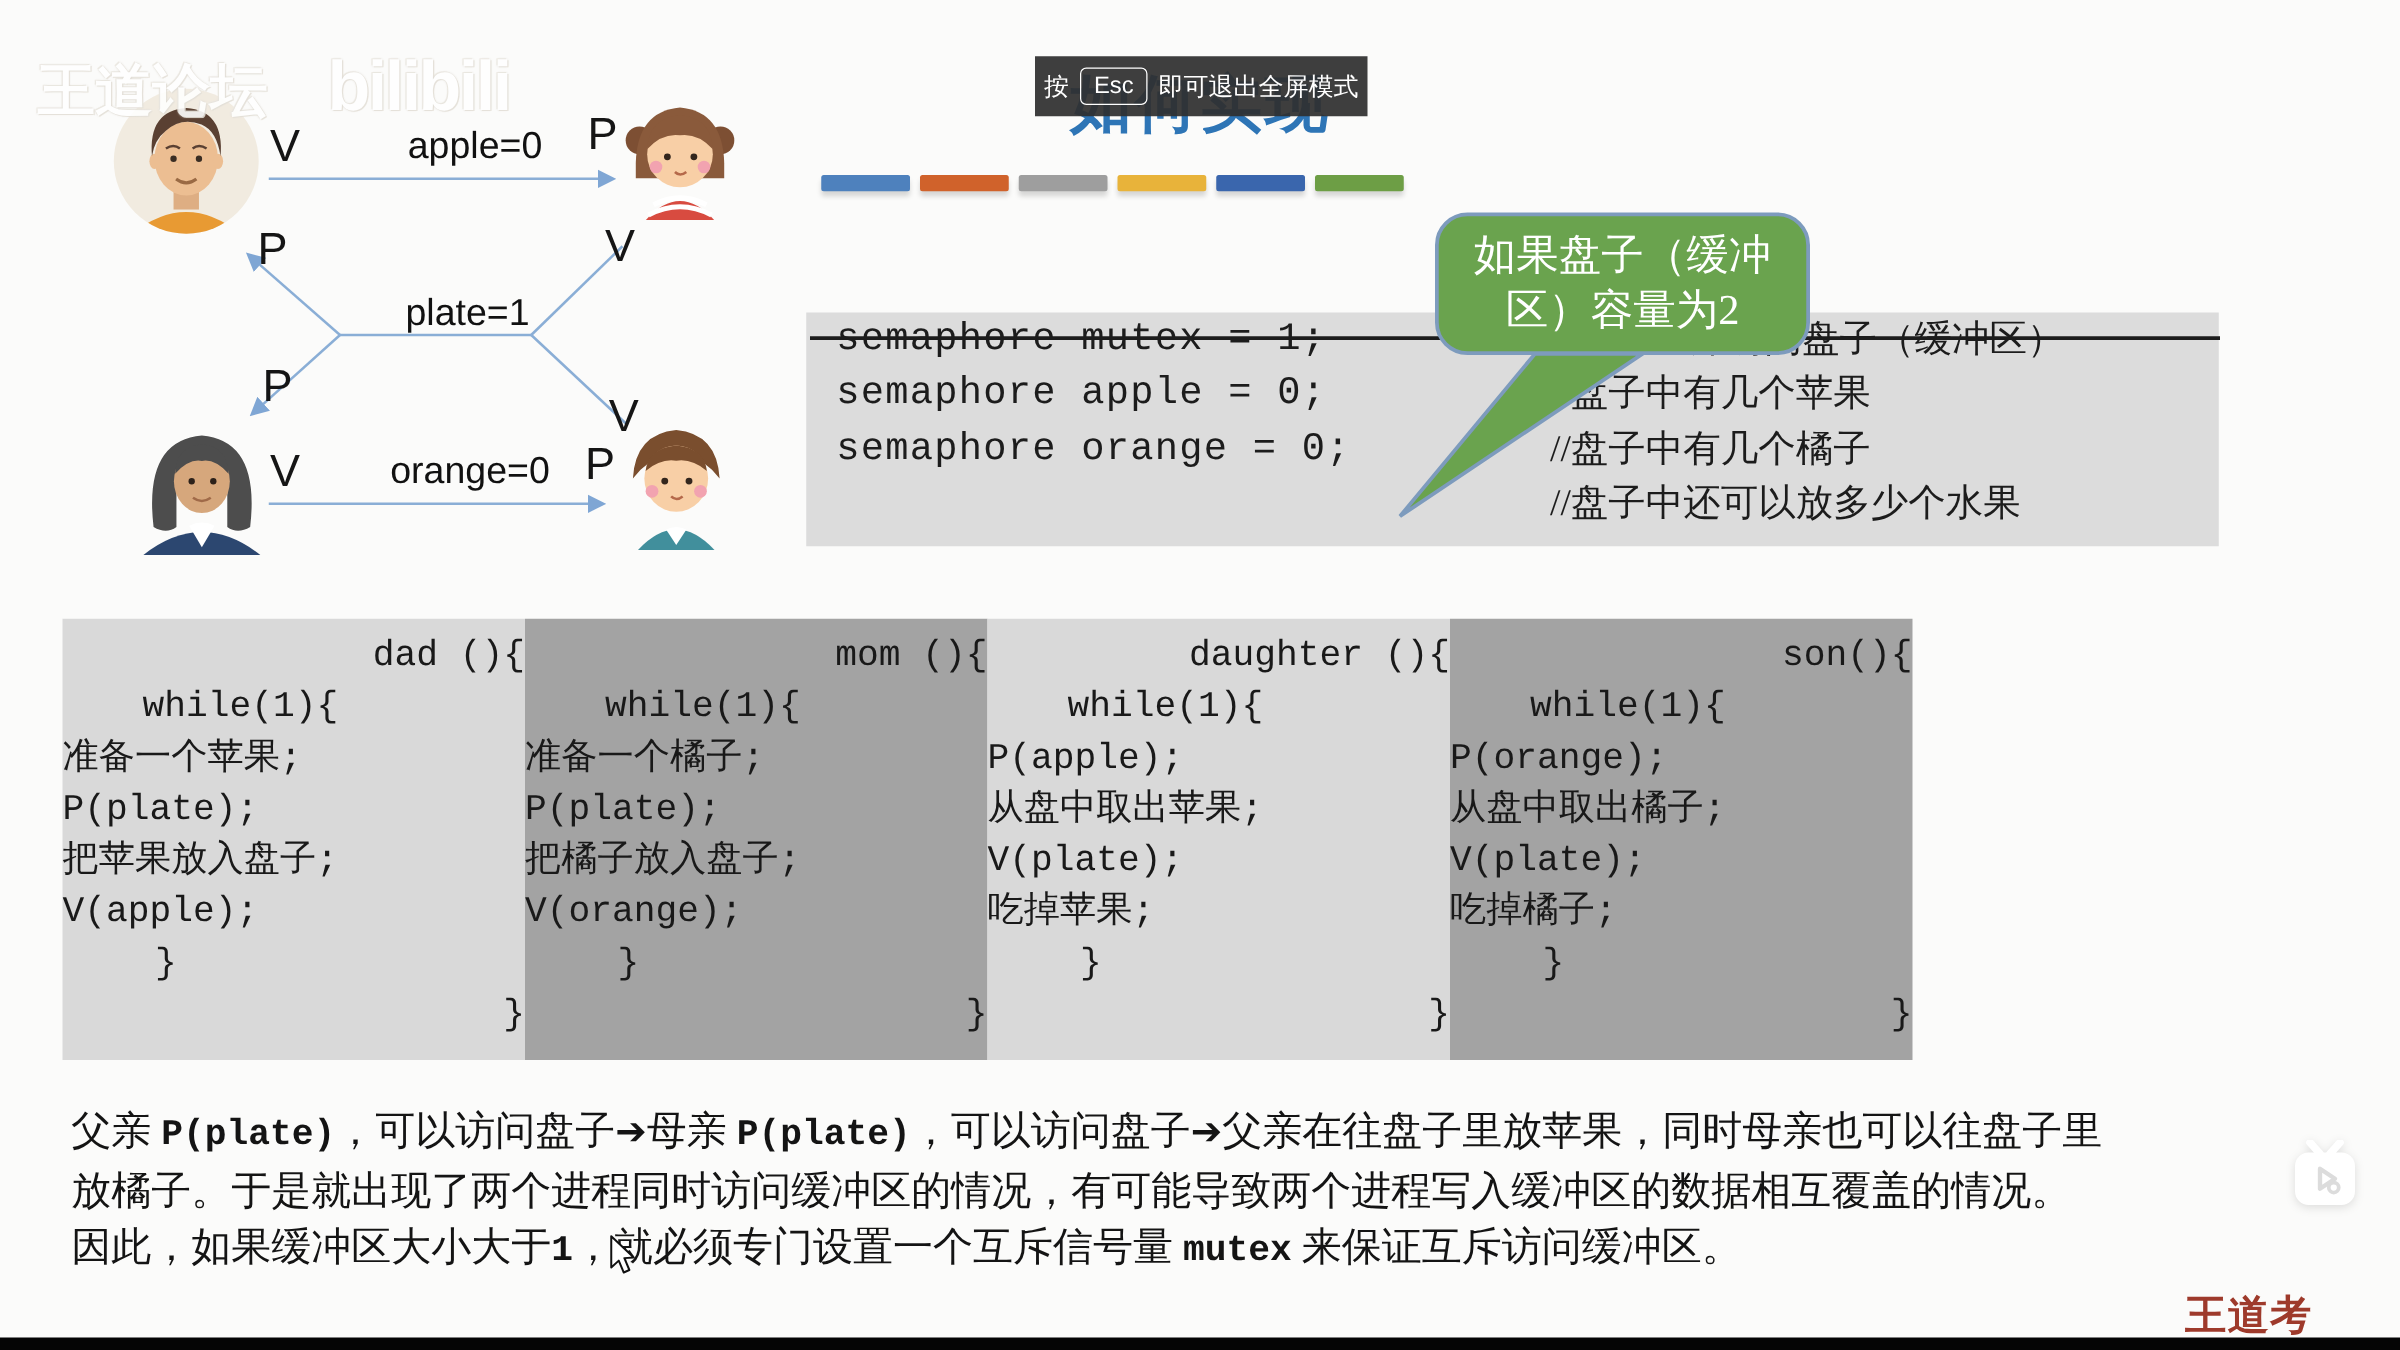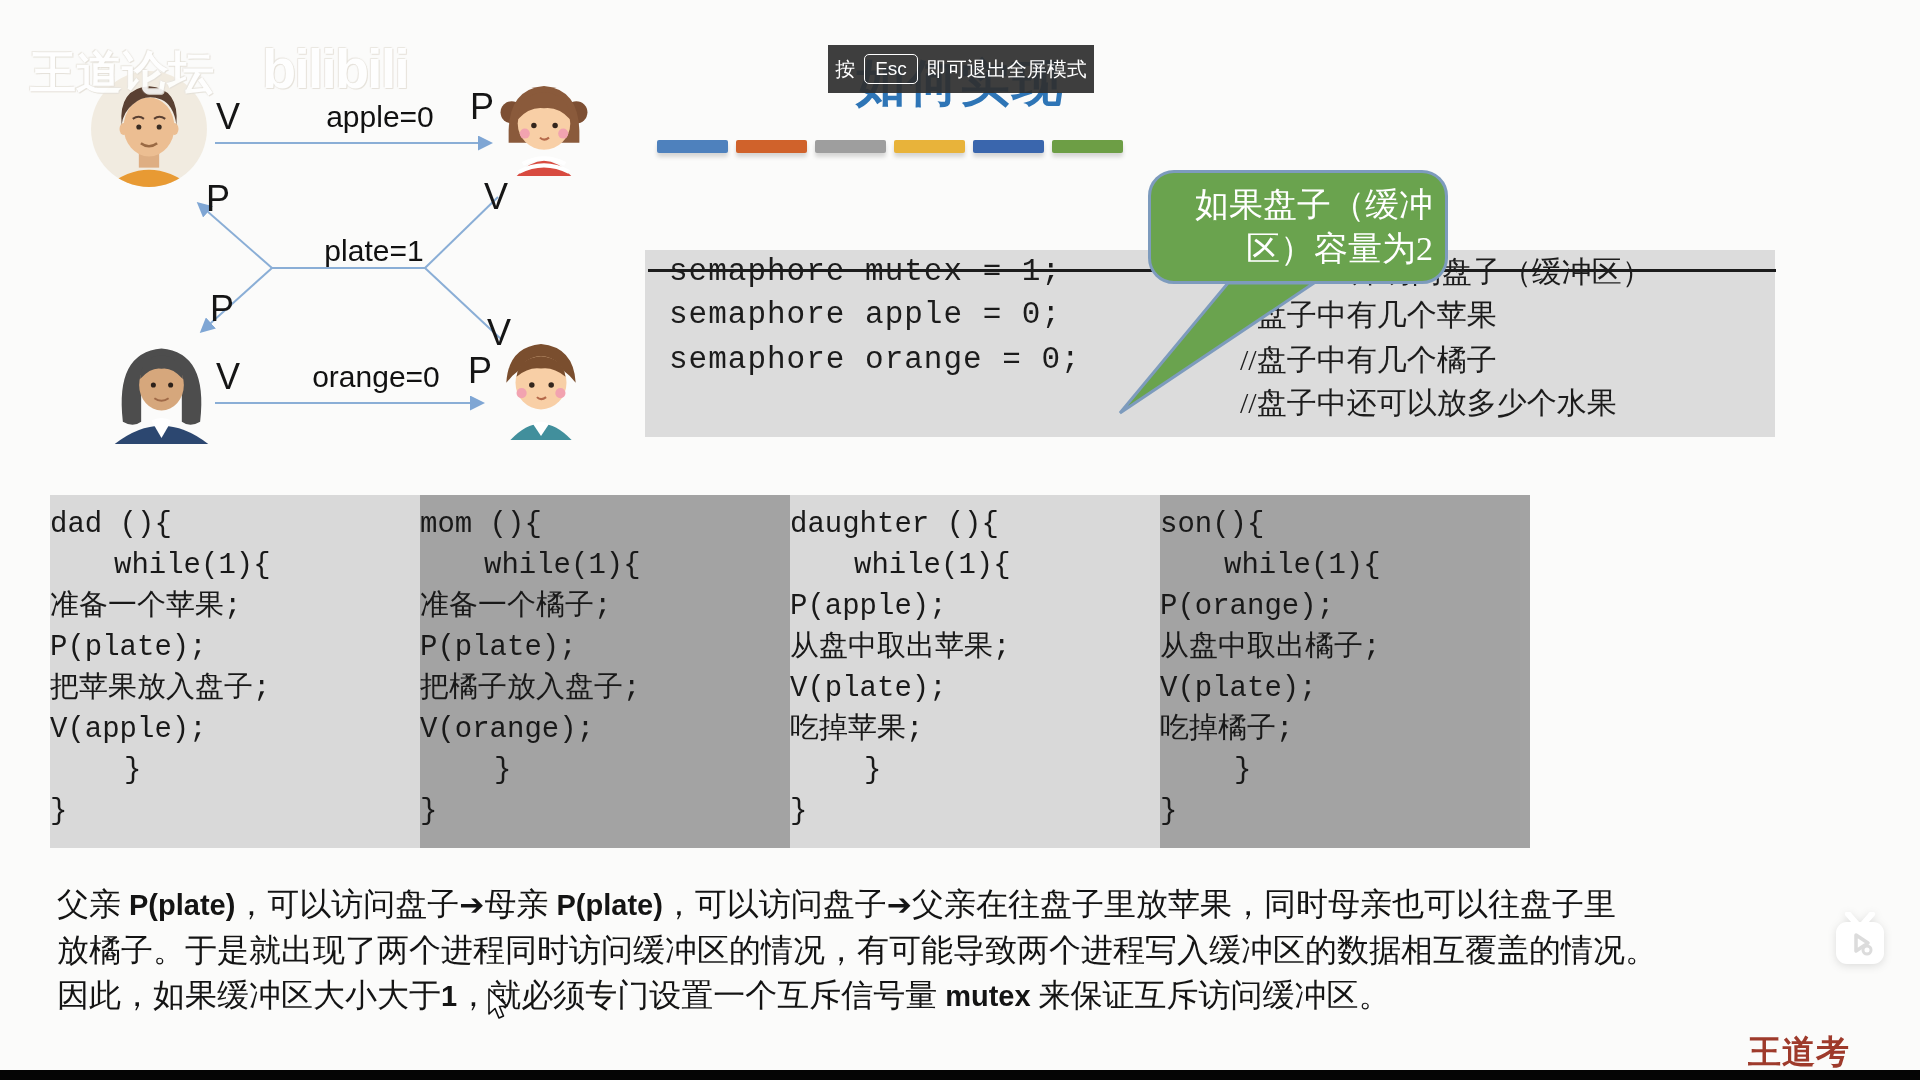--- a/index.html
+++ b/index.html
@@ -25,43 +25,43 @@
 
   
   .bar{position:absolute;top:140px;height:13px;width:71px;border-radius:2px;box-shadow:0 4px 4px rgba(0,0,0,.15);}
 
   
   .dlabel{position:absolute;font-size:36px;color:#151515;z-index:6;}
   .dsem{position:absolute;font-size:30px;color:#111;z-index:6;text-align:center;}
 
   
   .bubble{position:absolute;left:1148px;top:170px;width:300px;background:#6aa34e;border:3px solid #7d9bbd;
-          border-radius:26px;color:#fff;font-family:"Liberation Serif",serif;font-size:34px;text-align:right;
+          border-radius:26px;color:#fff;font-family:"Liberation Serif",serif;font-size:34px;text-align:center;
           line-height:1.3;padding:10px 12px;box-sizing:border-box;z-index:40;}
   .bubble-tail{position:absolute;left:1100px;top:281px;z-index:39;}
 
   
   .semblock{position:absolute;left:645px;top:250px;width:1130px;height:187px;background:#dcdcdc;z-index:7;}
   .semrow{position:absolute;left:24px;line-height:40px;white-space:nowrap;}
   .semcode{font-family:"Liberation Mono","DejaVu Sans Mono",monospace;font-size:31px;color:#1c1c1c;letter-spacing:1px;}
   .semcomment{position:absolute;font-family:"Liberation Serif",serif;font-size:30px;color:#1c1c1c;
               line-height:40px;white-space:nowrap;}
   .strike{position:absolute;left:648px;top:269px;width:1128px;height:3px;background:#1c1c1c;z-index:10;}
 
   
   .procwrap{position:absolute;left:50px;top:495px;width:1480px;height:353px;display:flex;z-index:8;}
   .proc{flex:1;overflow:hidden;padding-top:9px;box-sizing:border-box;}
   .proc.light{background:#d9d9d9;} .proc.dark{background:#a3a3a3;}
   .cl{font-family:"Liberation Mono","DejaVu Sans Mono",monospace;font-size:29px;line-height:41px;color:#191919;white-space:nowrap;}
-  .i0{padding-left:0;} .i1{padding-left:64px;} .i2{} .i1b{padding-left:74px;}
+  .i0{padding-left:20px;text-align:right;} .i1{padding-left:64px;} .i2{} .i1b{padding-left:74px;}
 
   
   .expl{position:absolute;left:57px;top:882px;width:1815px;z-index:8;}
   .exline{font-family:"Liberation Serif",serif;font-size:32px;line-height:45px;color:#141414;white-space:nowrap;}
-  .seg-b{font-family:Liberation Sans, sans-serif;font-weight:700;font-size:29px;}
+  .seg-b{font-family:Liberation Mono, monospace;font-weight:700;font-size:29px;}
   .seg-arrow{font-family:"DejaVu Sans",sans-serif;font-weight:700;font-size:30px;}
 
   
   .brand{position:absolute;left:1430px;top:1030px;width:420px;text-align:right;font-family:"Liberation Serif",serif;
          font-weight:700;font-size:33px;color:#9e3a2b;letter-spacing:1px;z-index:8;}
 
   
   .tvicon{position:absolute;left:1834px;top:912px;z-index:20;filter:drop-shadow(0 2px 4px rgba(0,0,0,.12));}
 
   

